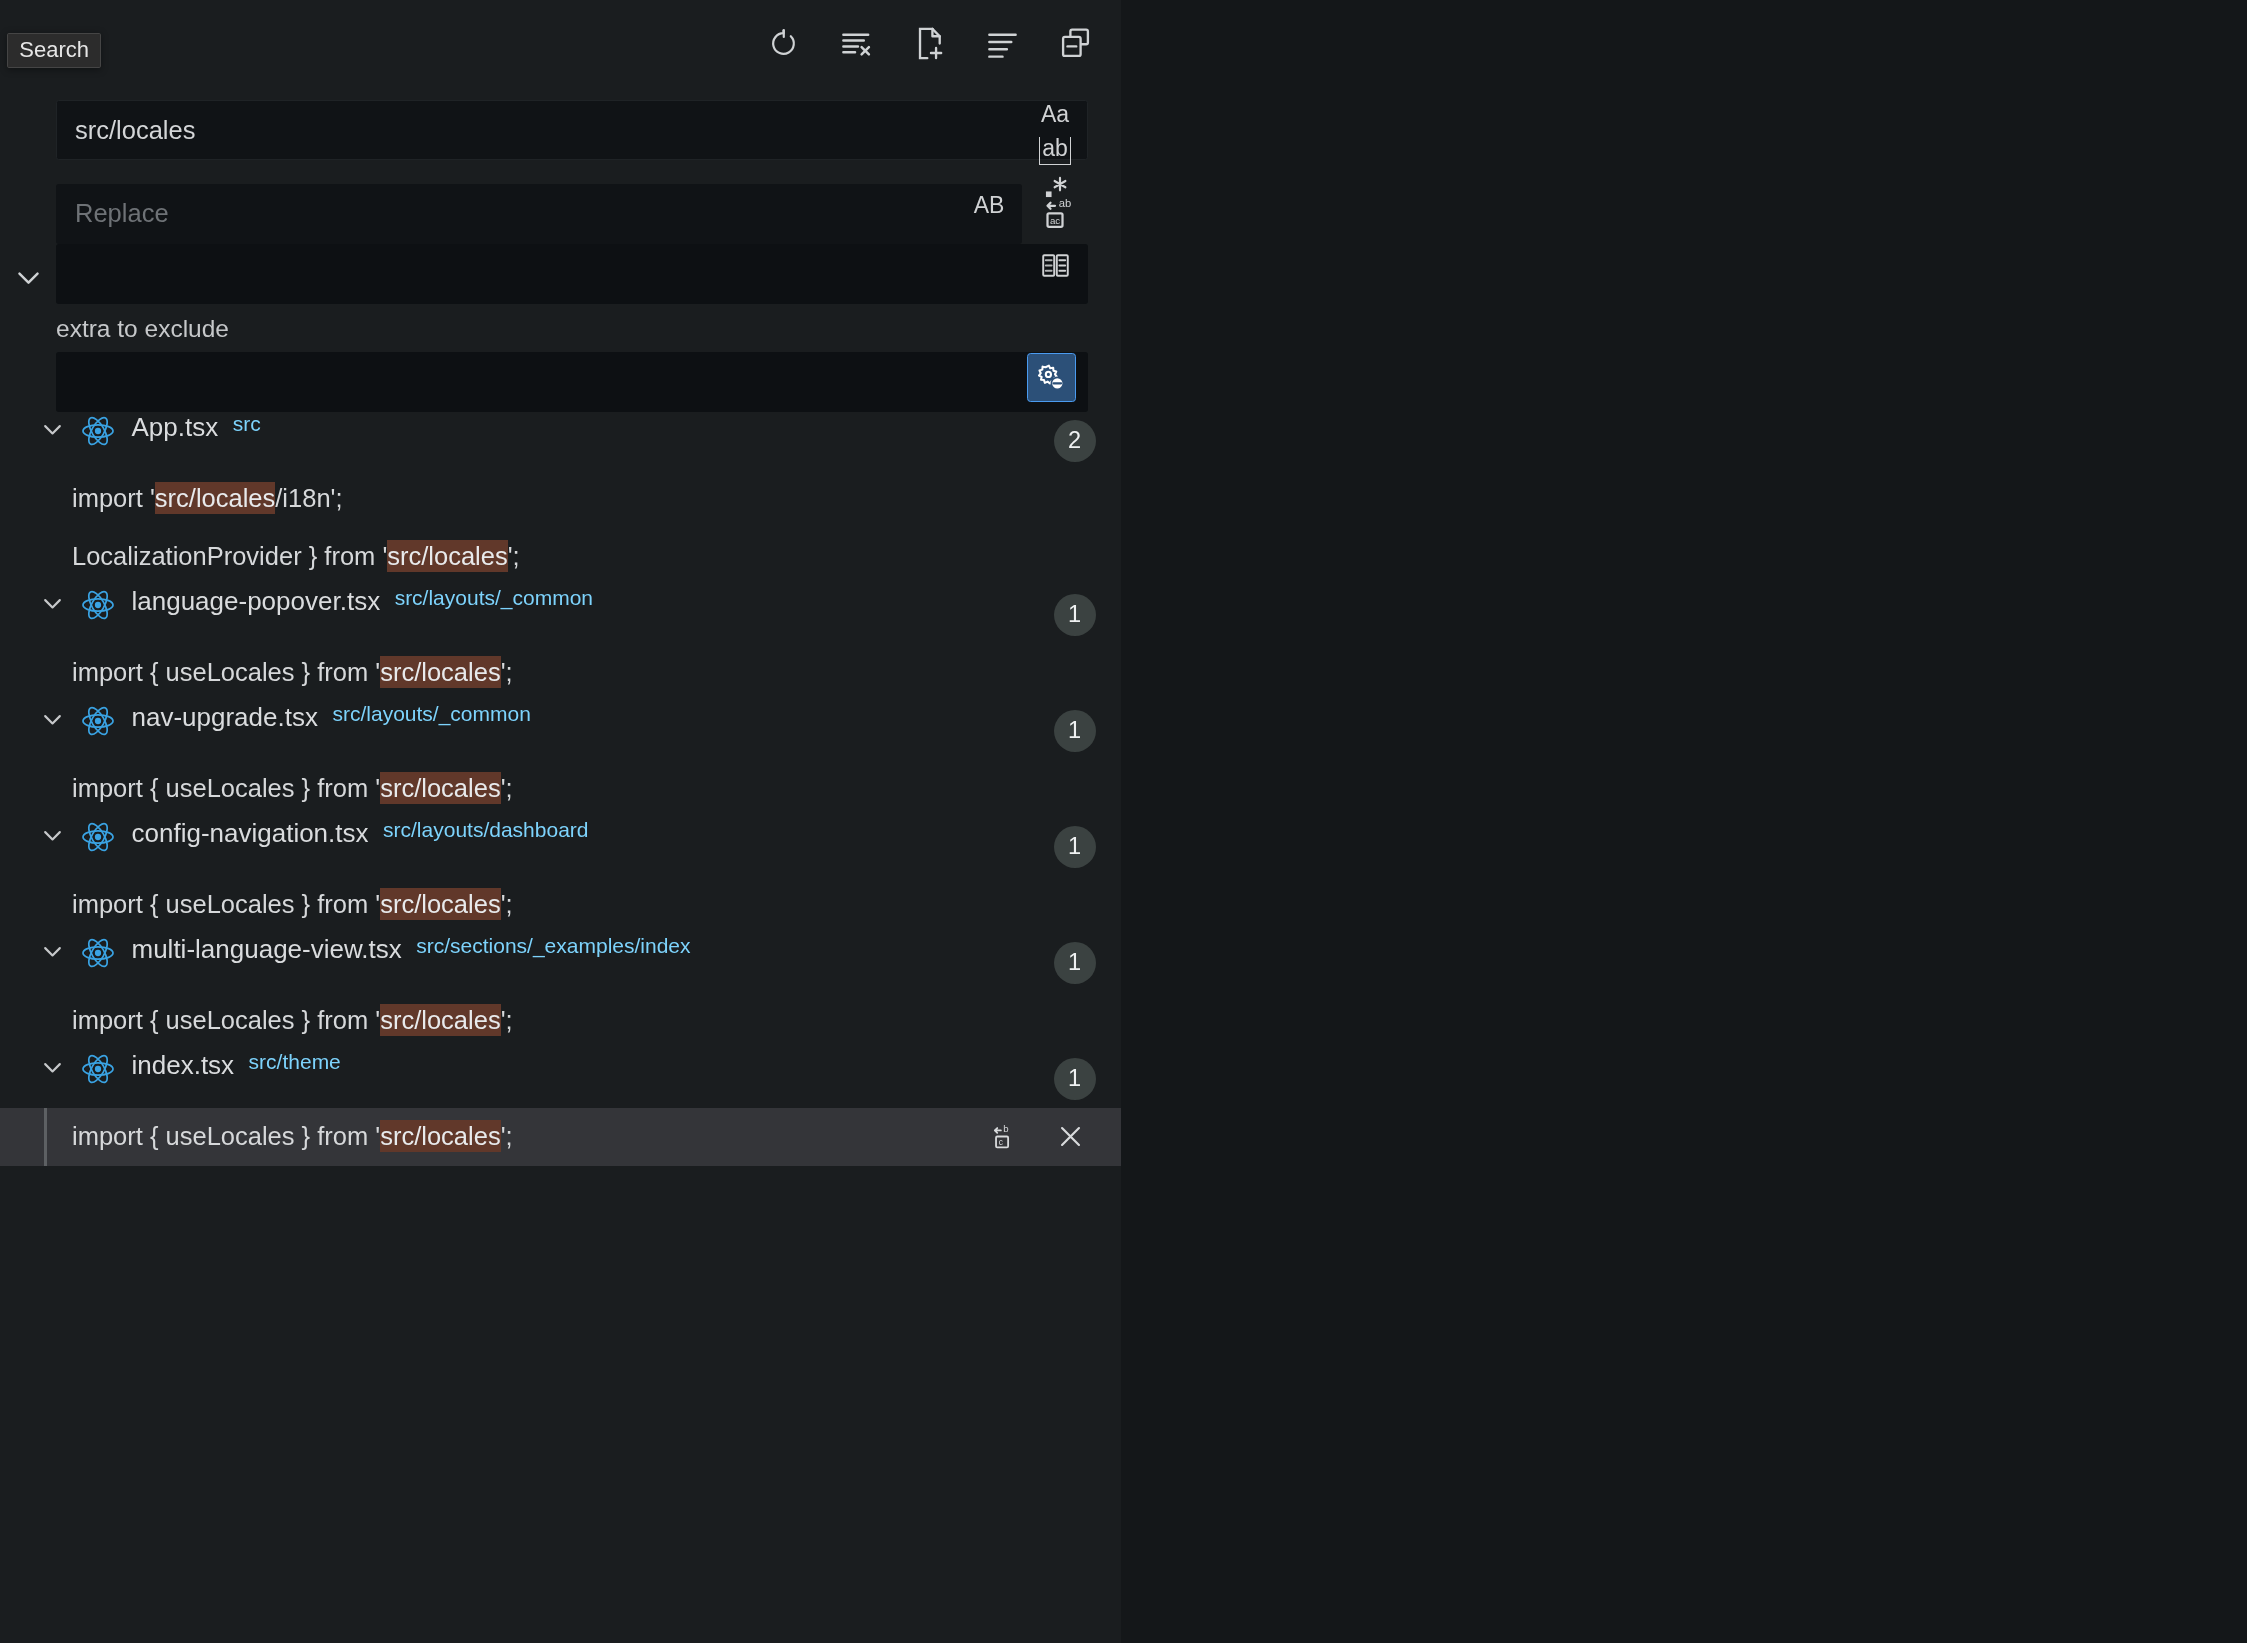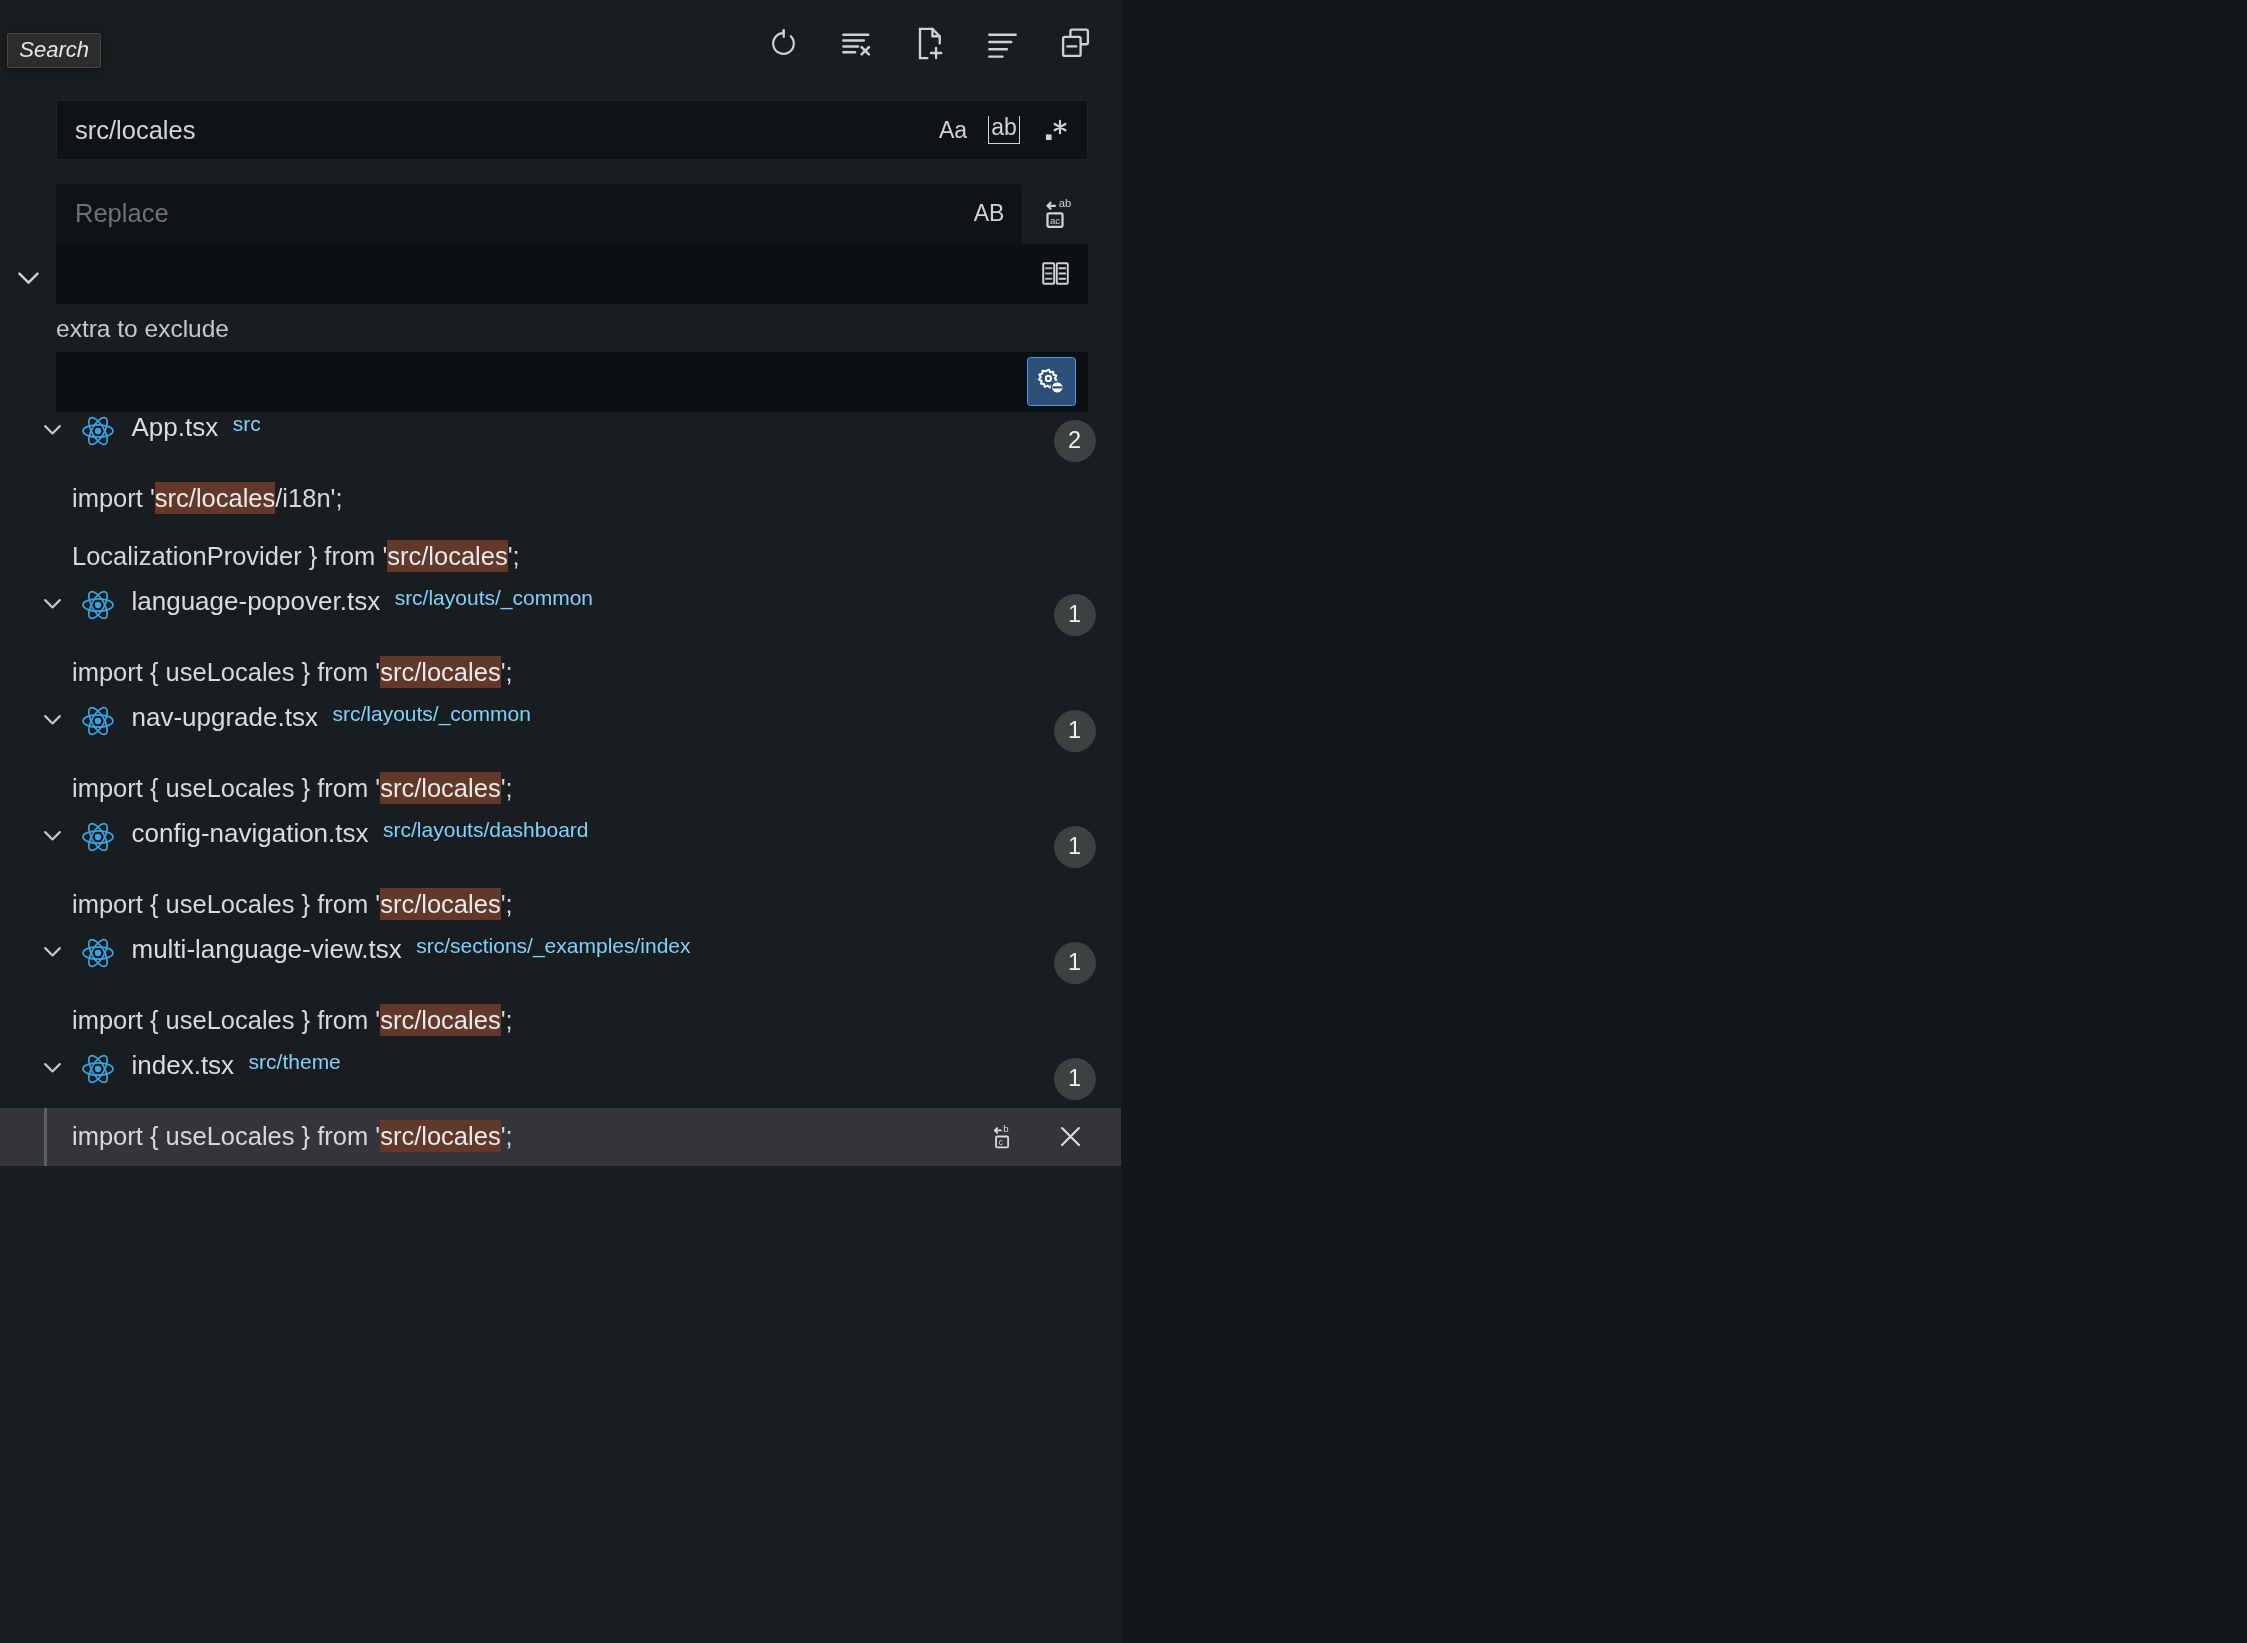--- a/index.html
+++ b/index.html
@@ -26,21 +26,20 @@
     width: 1121px;
     height: 1644px;
     background: #1a1d1f;
     box-sizing: border-box;
   }
 
   
   .panel-header {
     position: relative;
     height: 100px;
-    font-style: italic;
   }
   .panel-title {
     position: absolute;
     left: 16.4px;
     top: 27px;
     font-size: 26px;
     letter-spacing: 1.1px;
     color: #c9cbcd;
     font-weight: 400;
   }
@@ -129,20 +128,21 @@
     color: #6e7276;
   }
   .field-opts {
     position: absolute;
     right: 11px;
     top: 0;
     bottom: 0;
     display: flex;
     align-items: center;
     gap: 9px;
+    flex-direction: column;
   }
   .opt-btn {
     width: 42px;
     height: 42px;
     display: flex;
     align-items: center;
     justify-content: center;
     color: #d0d2d4;
     border-radius: 2.7px;
     font-size: 23px;

